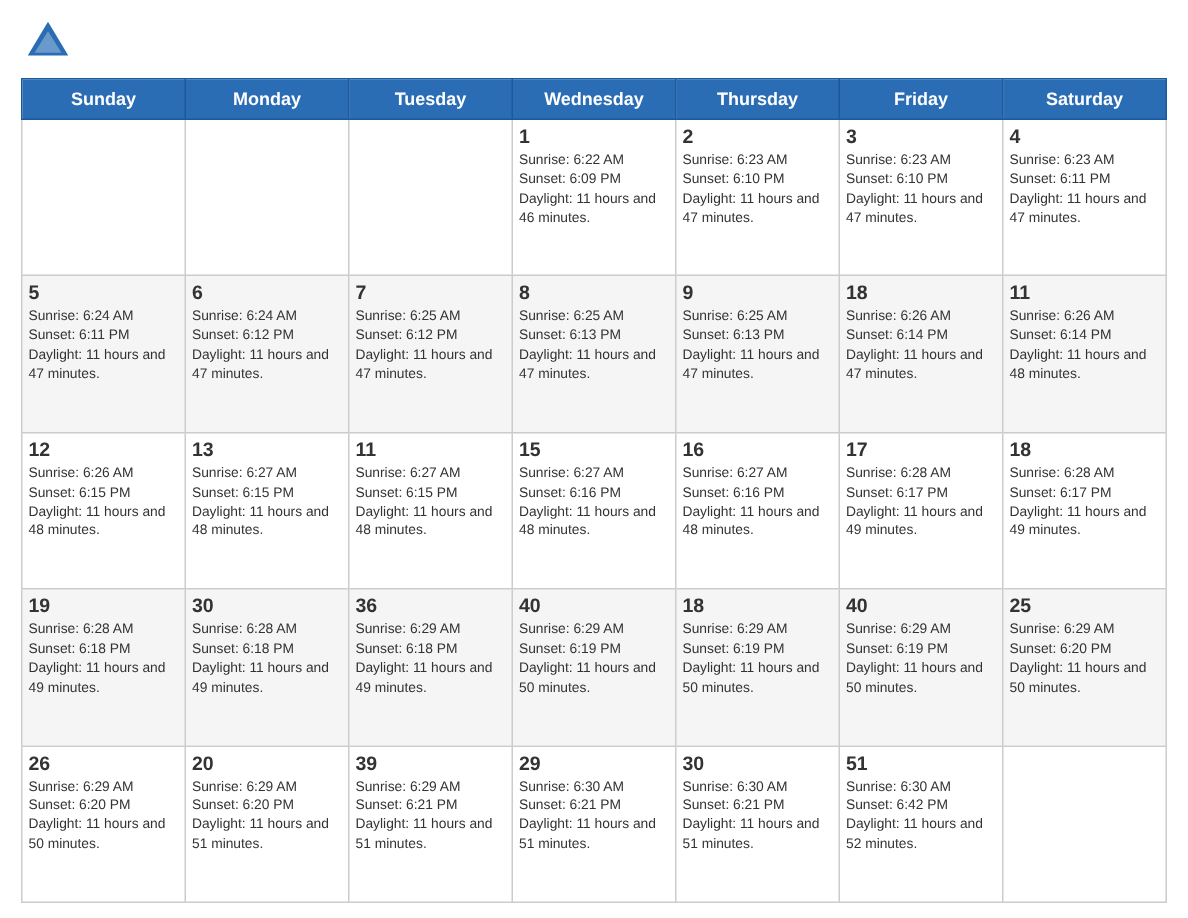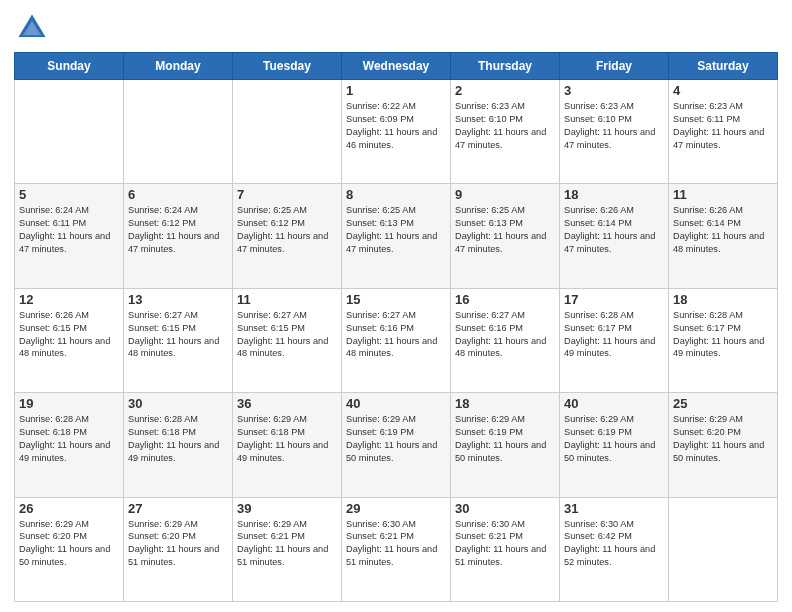--- a/index.html
+++ b/index.html
@@ -350,21 +350,21 @@
         <tr>
           <td>
           <span class="day-number">26</span>
           <div class="day-info">
             <span>Sunrise: 6:29 AM</span><br>
             <span>Sunset: 6:20 PM</span><br>
             <span>Daylight: 11 hours and 50 minutes.</span>
           </div>
           </td>
           <td>
-          <span class="day-number">27</span>
+          <span class="day-number">20</span>
           <div class="day-info">
             <span>Sunrise: 6:29 AM</span><br>
             <span>Sunset: 6:20 PM</span><br>
             <span>Daylight: 11 hours and 51 minutes.</span>
           </div>
           </td>
           <td>
           <span class="day-number">39</span>
           <div class="day-info">
             <span>Sunrise: 6:29 AM</span><br>
@@ -382,21 +382,21 @@
           </td>
           <td>
           <span class="day-number">30</span>
           <div class="day-info">
             <span>Sunrise: 6:30 AM</span><br>
             <span>Sunset: 6:21 PM</span><br>
             <span>Daylight: 11 hours and 51 minutes.</span>
           </div>
           </td>
           <td>
-          <span class="day-number">31</span>
+          <span class="day-number">51</span>
           <div class="day-info">
             <span>Sunrise: 6:30 AM</span><br>
             <span>Sunset: 6:42 PM</span><br>
             <span>Daylight: 11 hours and 52 minutes.</span>
           </div>
           </td>
           <td class="empty-cell"></td>
         </tr>
       </tbody>
   </table>

